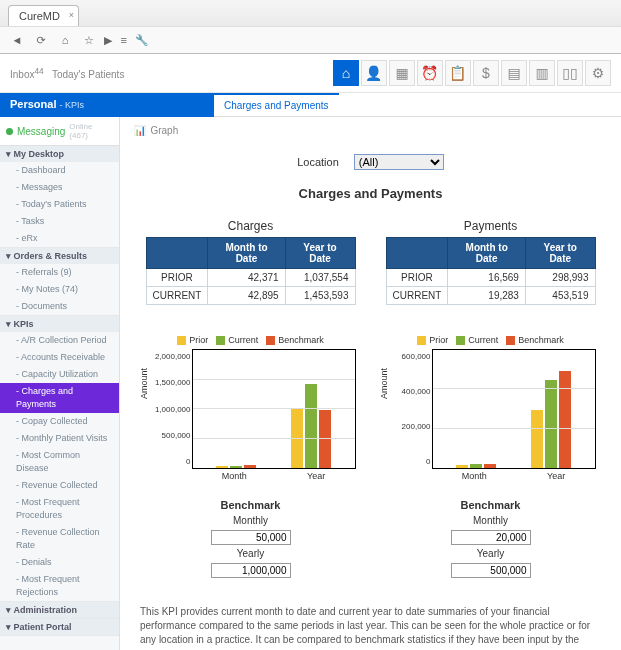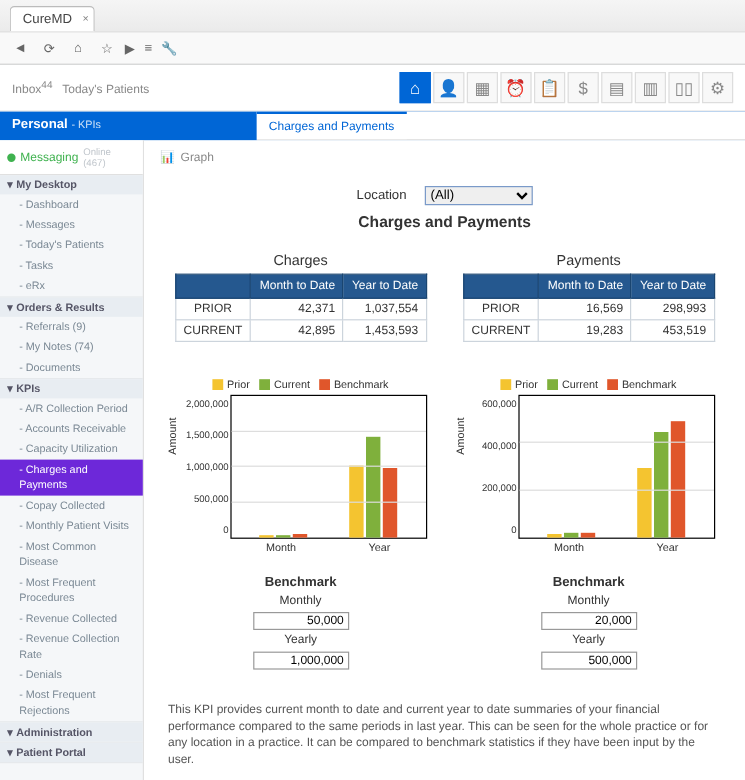--- a/index.html
+++ b/index.html
@@ -29,28 +29,28 @@
 .side-msg { background:#fff; border-bottom:1px solid #e0e0e0; padding:5px 6px; display:flex; align-items:center; gap:4px; }
 .side-msg .dot { width:7px; height:7px; border-radius:50%; background:#3fb24f; }
 .side-msg .lbl { color:#3fb24f; font-size:10px; }
 .side-msg .cnt { color:#c0c6cc; font-size:8px; margin-left:auto; }
 .side-group { border-bottom:1px solid #e6e9ec; }
 .side-group-h { background:#e8edf2; padding:3px 6px; font-size:9px; color:#556; font-weight:bold; display:flex; align-items:center; gap:3px; cursor:pointer; }
 .side-item { padding:2px 6px 2px 16px; color:#7a8894; cursor:pointer; line-height:13px; }
 .side-item.active { background:#6d28d9; color:#fff; }
 .main { flex:1; padding:8px 14px 20px; background:#fff; }
 .graph-lbl { font-size:10px; color:#888; display:flex; align-items:center; gap:4px; margin-bottom:18px; }
-.locrow { text-align:center; margin-bottom:6px; font-size:11px; }
+.locrow { text-align:center; margin-bottom:16px; font-size:11px; }
 .locrow select { border:1px solid #7a9ac9; font-size:11px; width:90px; margin-left:12px; }
 .section-title { text-align:center; font-weight:bold; font-size:13px; margin-bottom:18px; }
 .two-col { display:flex; gap:30px; justify-content:center; }
 .col { width:210px; }
 .col-title { text-align:center; font-size:12px; margin-bottom:4px; }
 table.data { width:100%; border-collapse:collapse; font-size:10px; }
-table.data th { background:#25588f; color:#fff; padding:4px 6px; text-align:right; font-weight:normal; border:1px solid #1a4570; }
+table.data th { background:#25588f; color:#fff; padding:4px 6px; text-align:center; font-weight:bold; border:1px solid #1a4570; }
 table.data th:first-child { background:#25588f; }
 table.data td { border:1px solid #ccd4dc; padding:3px 6px; text-align:right; }
 table.data td:first-child { text-align:center; }
 .chart-wrap { margin-top:30px; }
 .legend { display:flex; justify-content:center; gap:8px; font-size:9px; margin-bottom:4px; }
 .legend span { display:flex; align-items:center; gap:3px; }
 .swatch { width:9px; height:9px; display:inline-block; }
 .sw-prior { background:#f4c430; }
 .sw-current { background:#7fb03c; }
 .sw-bench { background:#e0562b; }
@@ -148,22 +148,22 @@
           </div>
           <div class="side-group">
             <div class="side-group-h"><span>▾</span> KPIs</div>
             <div class="side-item">- A/R Collection Period</div>
             <div class="side-item">- Accounts Receivable</div>
             <div class="side-item">- Capacity Utilization</div>
             <div class="side-item active">- Charges and Payments</div>
             <div class="side-item">- Copay Collected</div>
             <div class="side-item">- Monthly Patient Visits</div>
             <div class="side-item">- Most Common Disease</div>
+            <div class="side-item">- Revenue Collected</div>
             <div class="side-item">- Most Frequent Procedures</div>
-            <div class="side-item">- Revenue Collected</div>
             <div class="side-item">- Revenue Collection Rate</div>
             <div class="side-item">- Denials</div>
             <div class="side-item">- Most Frequent Rejections</div>
           </div>
           <div class="side-group">
             <div class="side-group-h"><span>▾</span> Administration</div>
           </div>
           <div class="side-group">
             <div class="side-group-h"><span>▾</span> Patient Portal</div>
           </div>

